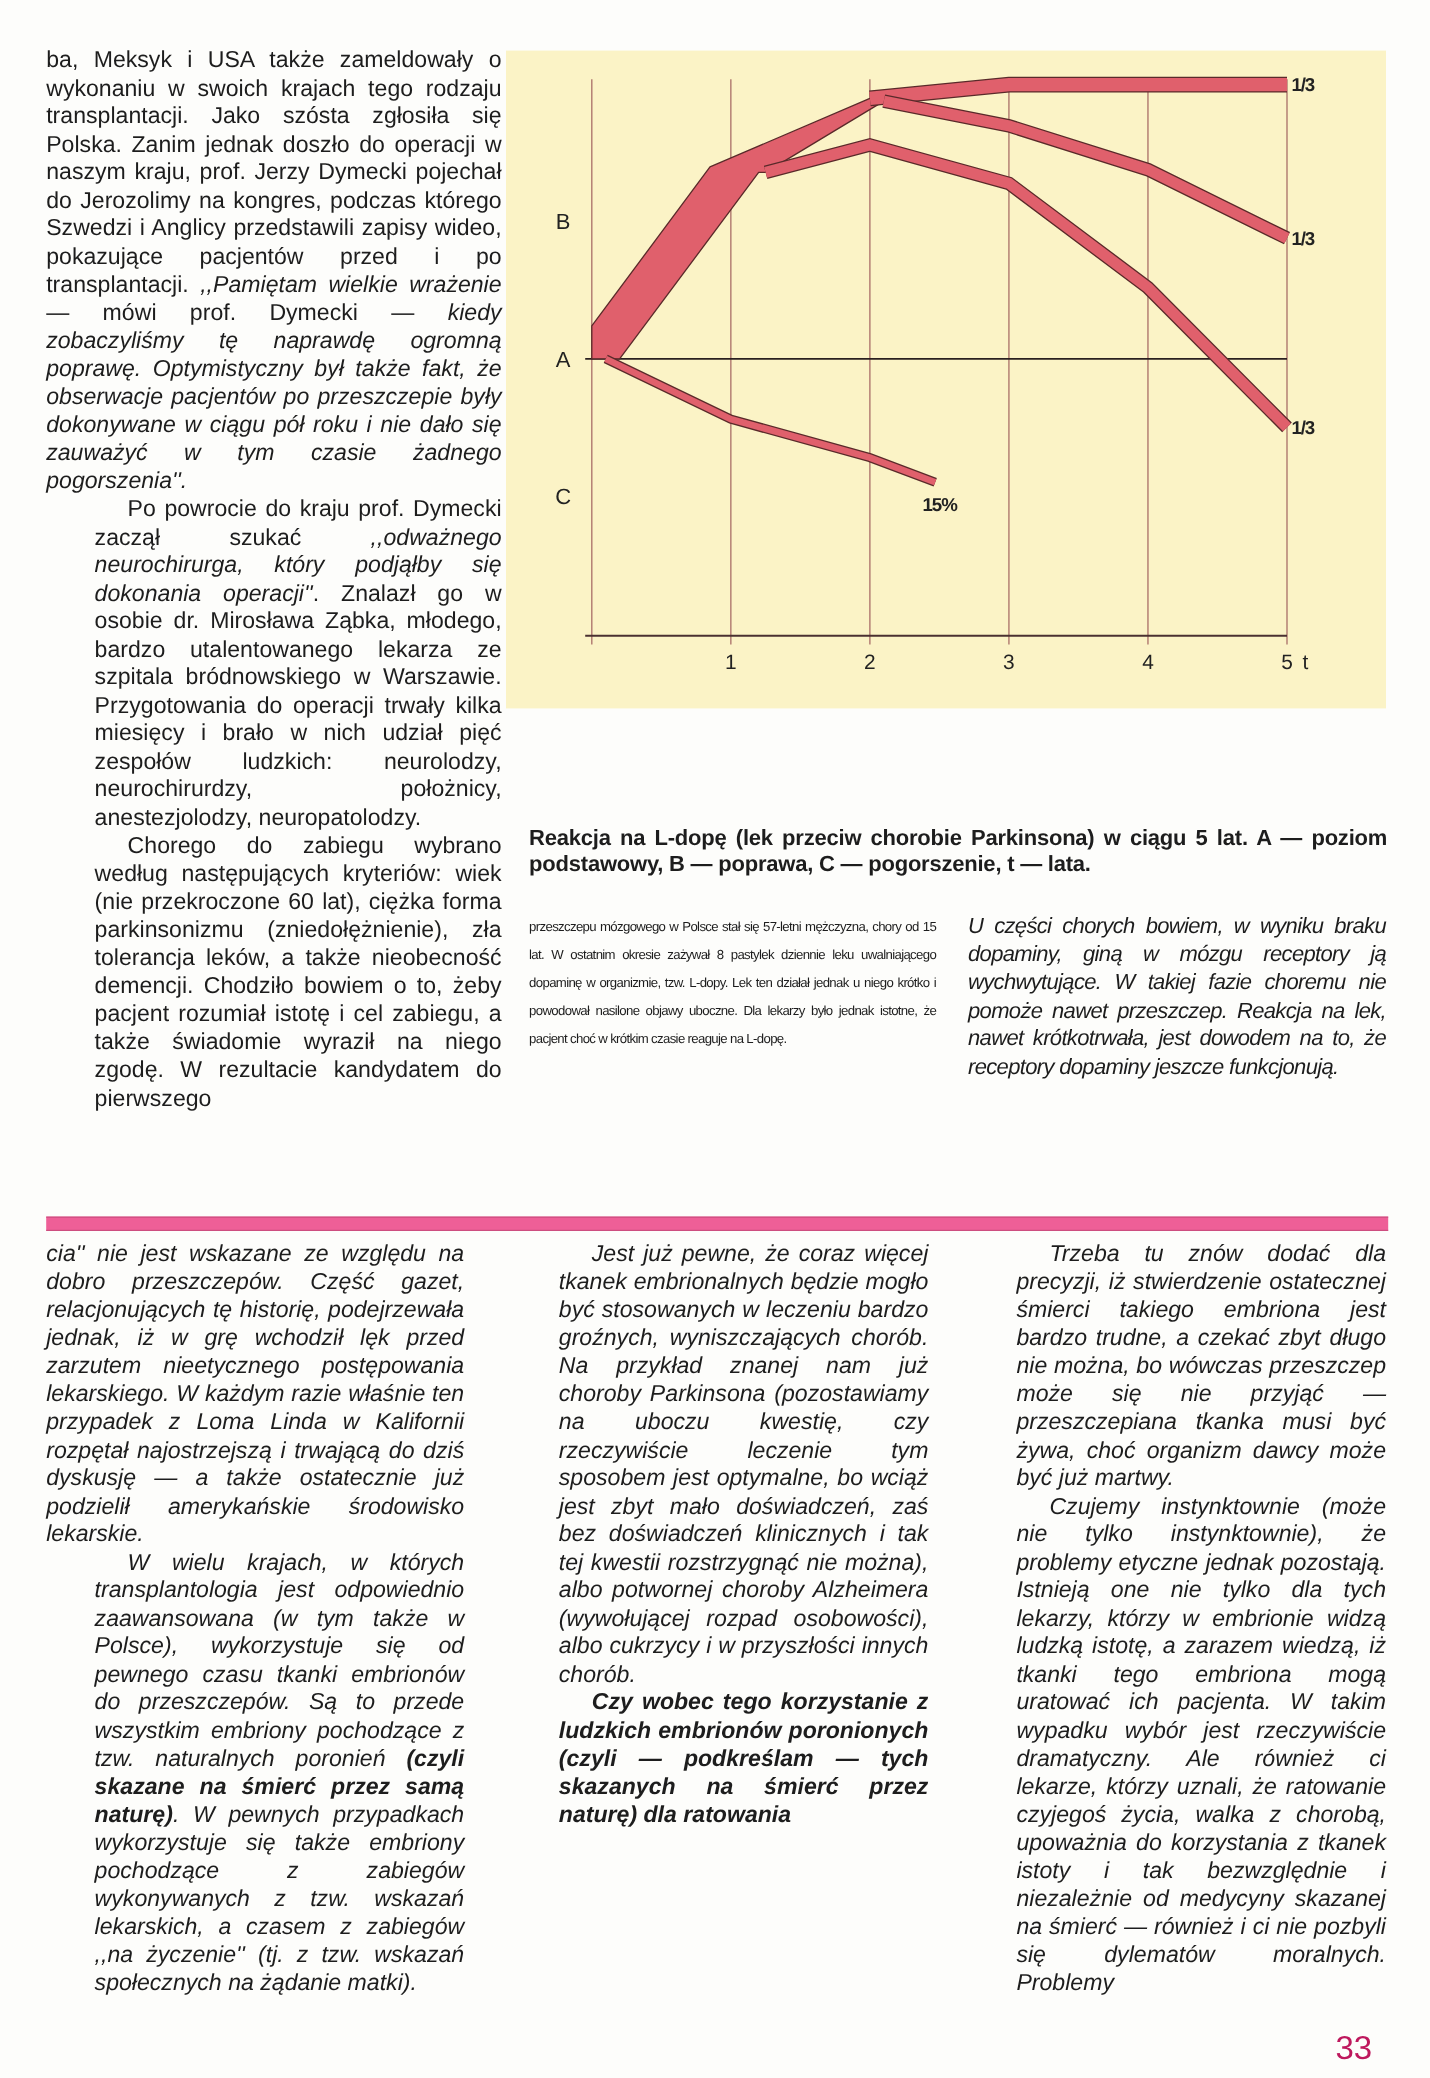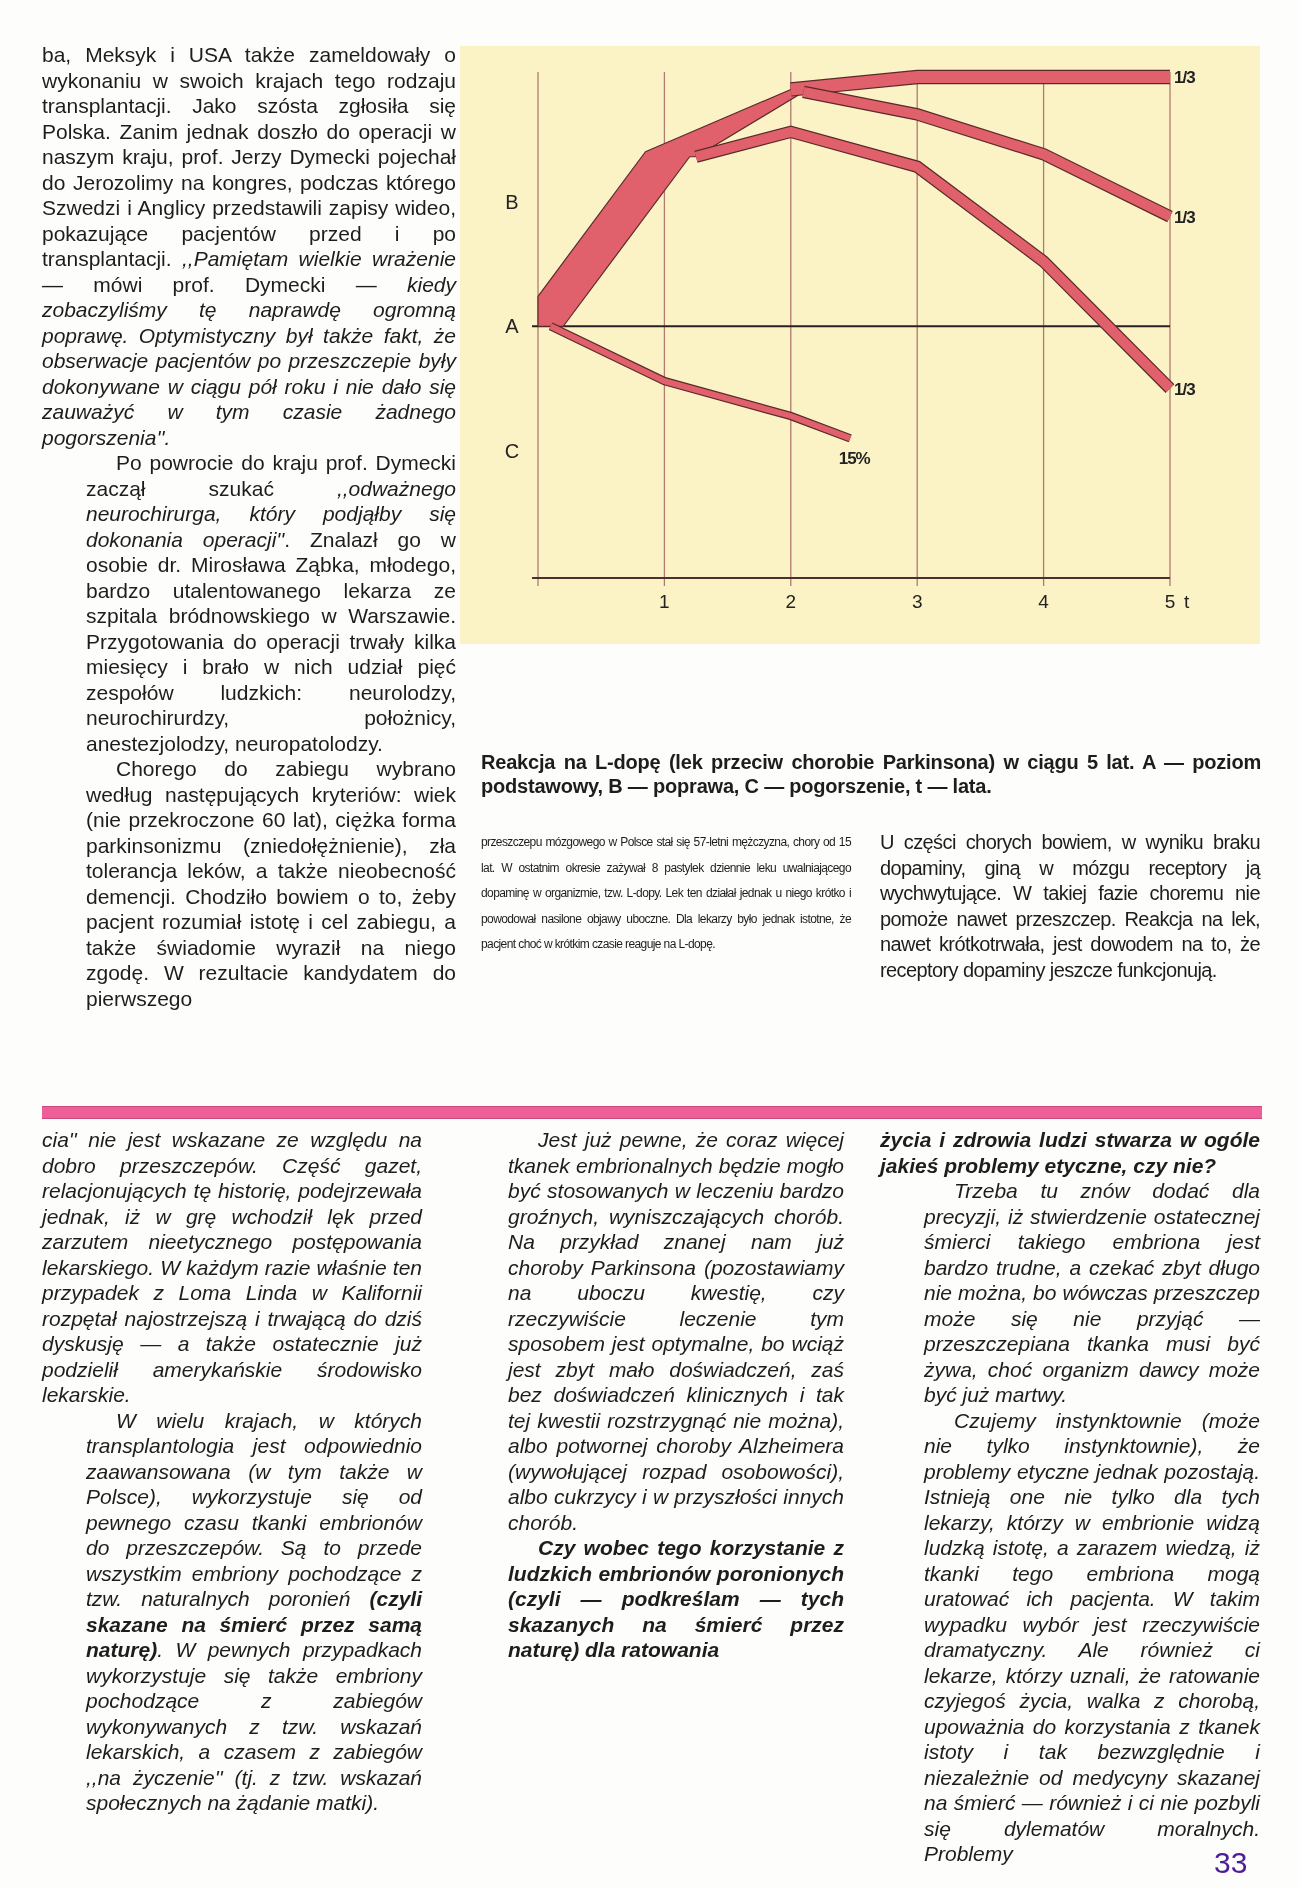--- a/index.html
+++ b/index.html
@@ -14,21 +14,21 @@
     text-align: justify; text-align-last: auto;
     hyphens: none;
   }
   .col p { margin: 0; text-indent: 0; }
   .col p.ind { text-indent: 30px; margin-left: 44px; }
   .it { font-style: italic; }
   .b { font-weight: bold; }
 
   #col-top-left { left: 42px; top: 42px; width: 414px; }
   #col-top-mid { left: 481px; top: 830px; width: 370px; font-size: 12px; letter-spacing: -0.6px; }
-  #col-top-right { left: 880px; top: 830px; width: 380px; font-size: 20px; letter-spacing: -0.6px; }
+  #col-top-right { left: 880px; top: 830px; width: 380px; font-size: 20px; letter-spacing: -0.6px; font-style: italic; }
 
   #col-bot-1 { left: 42px; top: 1127px; width: 380px; }
   #col-bot-2 { left: 464px; top: 1127px; width: 380px; }
   #col-bot-3 { left: 880px; top: 1127px; width: 380px; }
 
   #chart-box {
     position: absolute; left: 460px; top: 46px; width: 800px; height: 598px;
     background: #fbf3c6;
   }
   #chart-svg { position: absolute; left: 0; top: 0; }
@@ -36,21 +36,21 @@
   #caption {
     position: absolute; left: 481px; top: 750px; width: 780px;
     font-weight: bold; font-size: 20px; line-height: 24px;
     text-align: justify; letter-spacing: -0.2px;
   }
   #divider-band {
     position: absolute; left: 42px; top: 1106px; width: 1220px; height: 11px;
     background: #ee5f97; border-top: 1px solid #c94a7c; border-bottom: 1px solid #c94a7c;
   }
   #page-number {
-    position: absolute; left: 1214px; top: 1846px; font-size: 30px; color: #4c1d95;
+    position: absolute; left: 1214px; top: 1846px; font-size: 30px; color: #be185d;
   }
   .chart-label { font-family: "Liberation Sans", sans-serif; fill: #222; }
 </style>
 </head>
 <body>
 
 <div class="col" id="col-top-left">
     <p><span>ba, Meksyk i USA także zameldowały o wykonaniu w swoich krajach tego rodzaju transplantacji. Jako szósta zgłosiła się Polska. Zanim jednak doszło do operacji w naszym kraju, prof. Jerzy Dymecki pojechał do Jerozolimy na kongres, podczas którego Szwedzi i Anglicy przedstawili zapisy wideo, pokazujące pacjentów przed i po transplantacji. </span><span class="it">,,Pamiętam wielkie wrażenie</span><span> — mówi prof. Dymecki — </span><span class="it">kiedy zobaczyliśmy tę naprawdę ogromną poprawę. Optymistyczny był także fakt, że obserwacje pacjentów po przeszczepie były dokonywane w ciągu pół roku i nie dało się zauważyć w tym czasie żadnego pogorszenia''.</span></p>
     <p class="ind"><span>Po powrocie do kraju prof. Dymecki zaczął szukać </span><span class="it">,,odważnego neurochirurga, który podjąłby się dokonania operacji''</span><span>. Znalazł go w osobie dr. Mirosława Ząbka, młodego, bardzo utalentowanego lekarza ze szpitala bródnowskiego w Warszawie. Przygotowania do operacji trwały kilka miesięcy i brało w nich udział pięć zespołów ludzkich: neurolodzy, neurochirurdzy, położnicy, anestezjolodzy, neuropatolodzy.</span></p>
     <p class="ind"><span>Chorego do zabiegu wybrano według następujących kryteriów: wiek (nie przekroczone 60 lat), ciężka forma parkinsonizmu (zniedołężnienie), zła tolerancja leków, a także nieobecność demencji. Chodziło bowiem o to, żeby pacjent rozumiał istotę i cel zabiegu, a także świadomie wyraził na niego zgodę. W rezultacie kandydatem do pierwszego</span></p>
@@ -104,18 +104,17 @@
 
 <div class="col" id="col-bot-1">
     <p><span class="it">cia'' nie jest wskazane ze względu na dobro przeszczepów. Część gazet, relacjonujących tę historię, podejrzewała jednak, iż w grę wchodził lęk przed zarzutem nieetycznego postępowania lekarskiego. W każdym razie właśnie ten przypadek z Loma Linda w Kalifornii rozpętał najostrzejszą i trwającą do dziś dyskusję — a także ostatecznie już podzielił amerykańskie środowisko lekarskie.</span></p>
     <p class="ind"><span class="it">W wielu krajach, w których transplantologia jest odpowiednio zaawansowana (w tym także w Polsce), wykorzystuje się od pewnego czasu tkanki embrionów do przeszczepów. Są to przede wszystkim embriony pochodzące z tzw. naturalnych poronień </span><span class="it b">(czyli skazane na śmierć przez samą naturę)</span><span class="it">. W pewnych przypadkach wykorzystuje się także embriony pochodzące z zabiegów wykonywanych z tzw. wskazań lekarskich, a czasem z zabiegów ,,na życzenie'' (tj. z tzw. wskazań społecznych na żądanie matki).</span></p>
   </div>
 <div class="col" id="col-bot-2">
     <p class="ind"><span class="it">Jest już pewne, że coraz więcej tkanek embrionalnych będzie mogło być stosowanych w leczeniu bardzo groźnych, wyniszczających chorób. Na przykład znanej nam już choroby Parkinsona (pozostawiamy na uboczu kwestię, czy rzeczywiście leczenie tym sposobem jest optymalne, bo wciąż jest zbyt mało doświadczeń, zaś bez doświadczeń klinicznych i tak tej kwestii rozstrzygnąć nie można), albo potwornej choroby Alzheimera (wywołującej rozpad osobowości), albo cukrzycy i w przyszłości innych chorób.</span></p>
     <p class="ind"><span class="it b">Czy wobec tego korzystanie z ludzkich embrionów poronionych (czyli — podkreślam — tych skazanych na śmierć przez naturę) dla ratowania</span></p>
   </div>
 <div class="col" id="col-bot-3">
-    <p><span class="it b">życia i zdrowia ludzi stwarza w ogóle jakieś problemy etyczne, czy nie?</span></p>
     <p class="ind"><span class="it">Trzeba tu znów dodać dla precyzji, iż stwierdzenie ostatecznej śmierci takiego embriona jest bardzo trudne, a czekać zbyt długo nie można, bo wówczas przeszczep może się nie przyjąć — przeszczepiana tkanka musi być żywa, choć organizm dawcy może być już martwy.</span></p>
     <p class="ind"><span class="it">Czujemy instynktownie (może nie tylko instynktownie), że problemy etyczne jednak pozostają. Istnieją one nie tylko dla tych lekarzy, którzy w embrionie widzą ludzką istotę, a zarazem wiedzą, iż tkanki tego embriona mogą uratować ich pacjenta. W takim wypadku wybór jest rzeczywiście dramatyczny. Ale również ci lekarze, którzy uznali, że ratowanie czyjegoś życia, walka z chorobą, upoważnia do korzystania z tkanek istoty i tak bezwzględnie i niezależnie od medycyny skazanej na śmierć — również i ci nie pozbyli się dylematów moralnych. Problemy</span></p>
   </div>
 
 <div id="page-number">33</div>
 
 </body></html>

